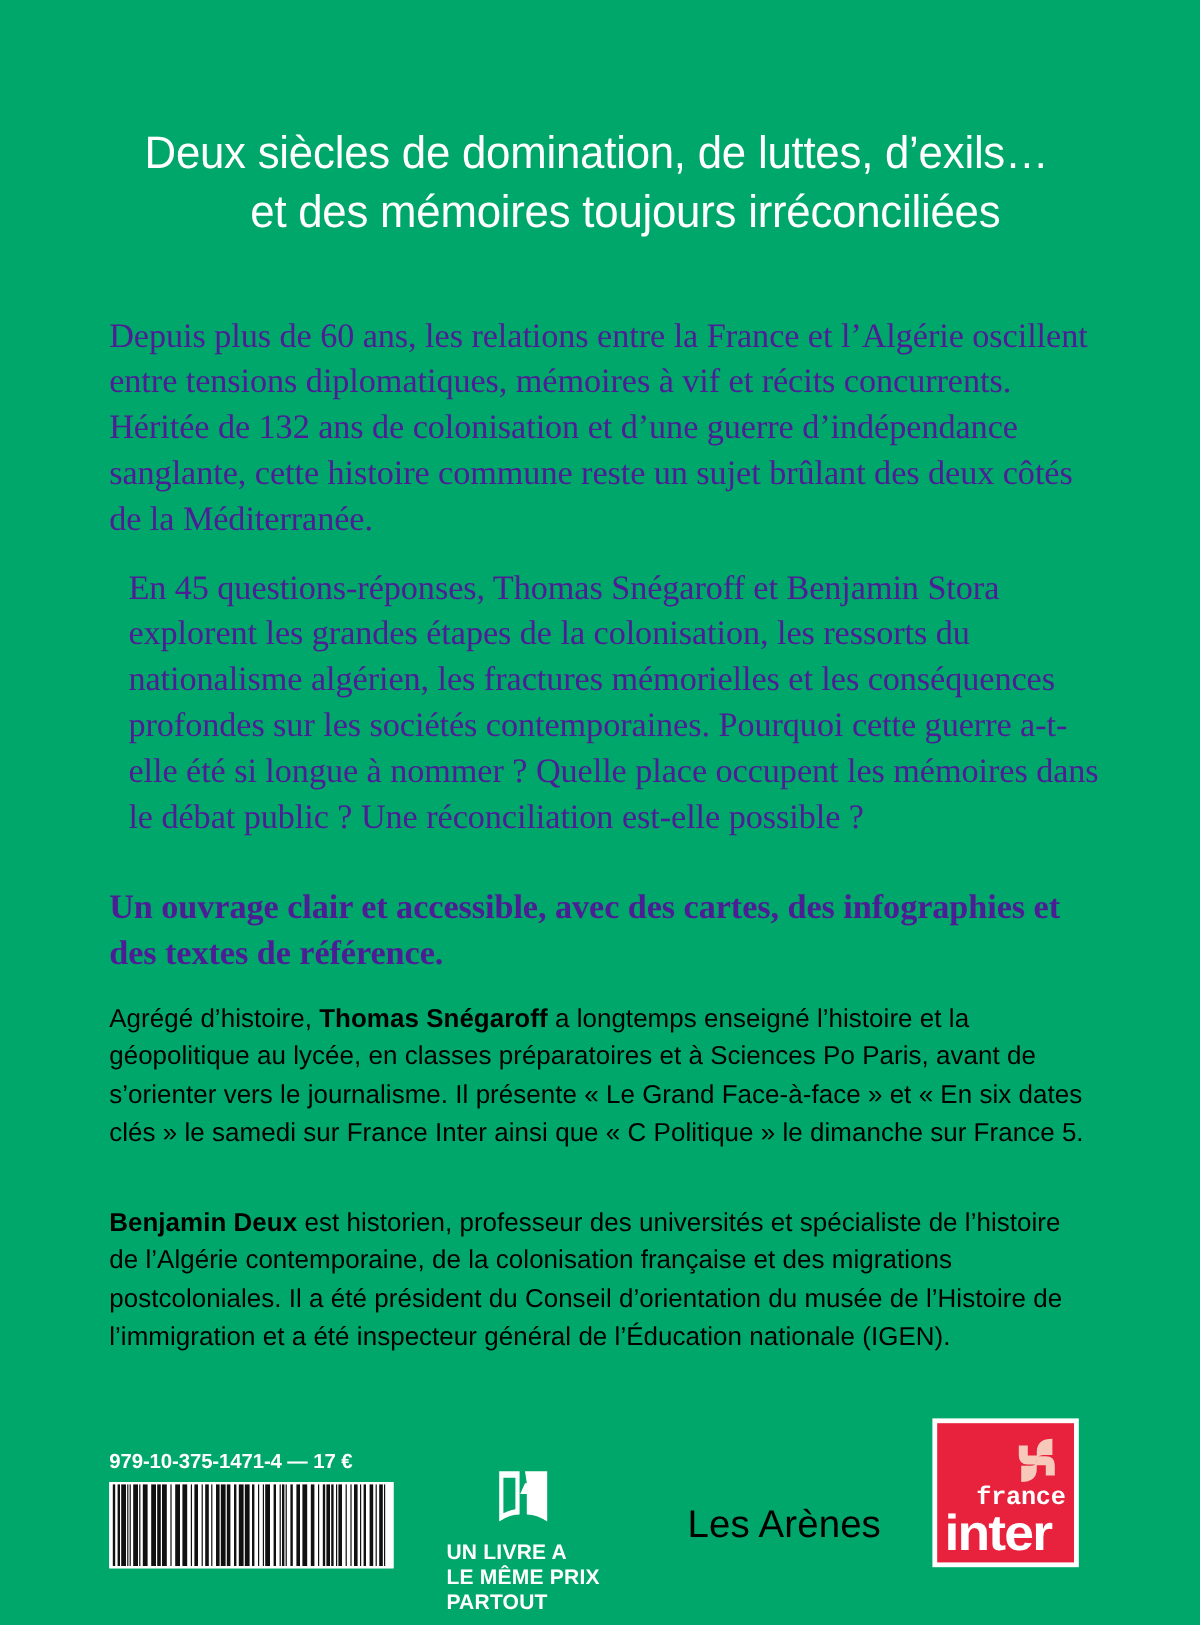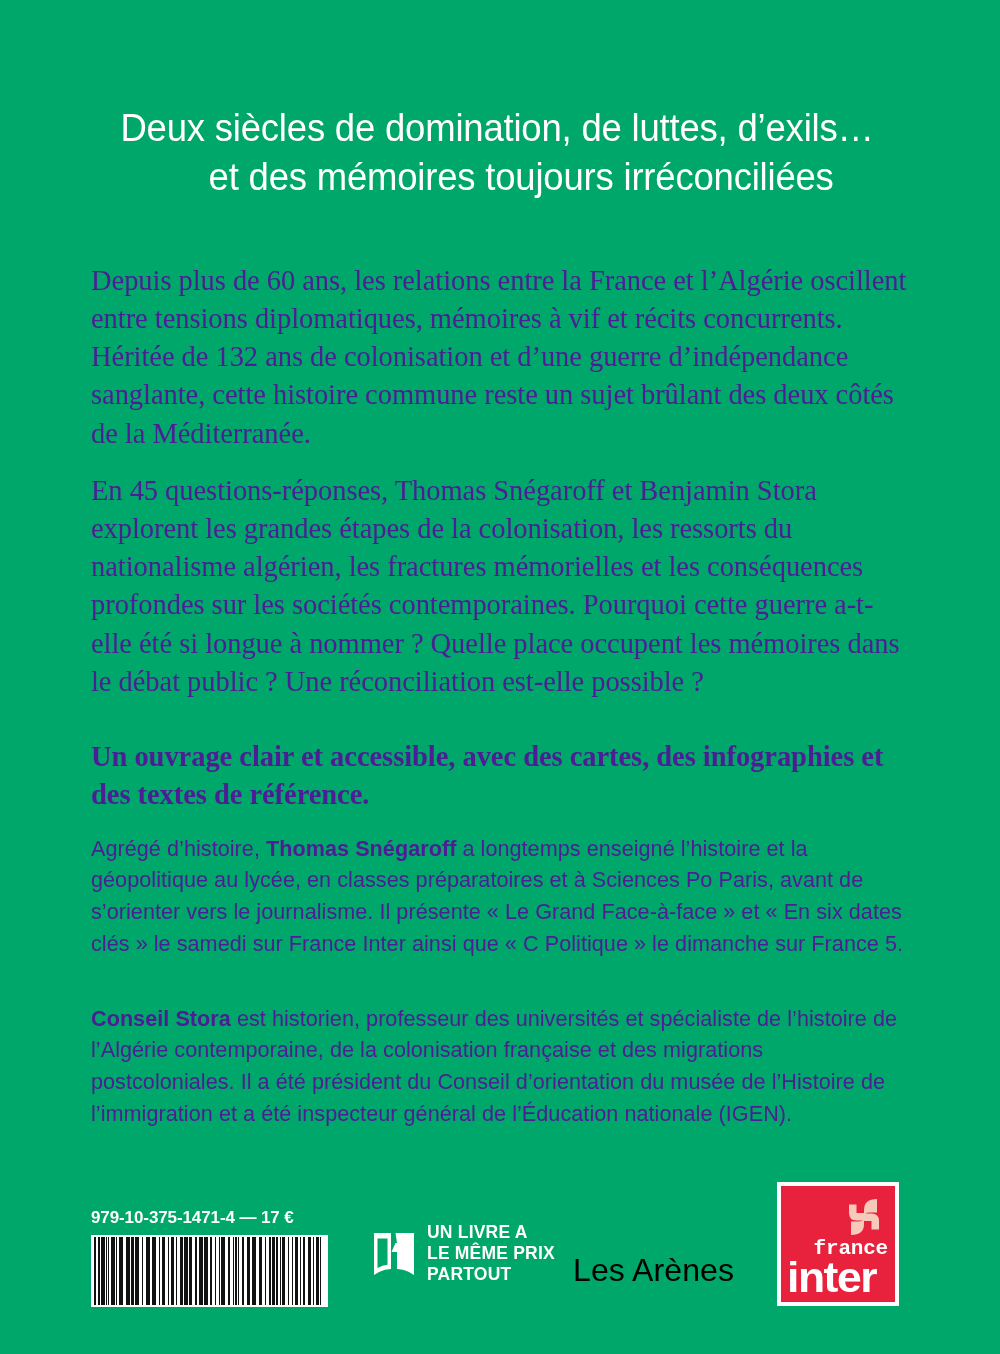--- a/index.html
+++ b/index.html
@@ -53,32 +53,32 @@
     left: 91px;
     width: 820px;
     font-family: "Liberation Serif", "DejaVu Serif", serif;
     font-size: 28.5px;
     line-height: 1.345;
     color: #4c1d95;
     text-align: left;
     letter-spacing: -0.05px;
   }
   #para-1 { top: 233px; }
-  #para-2 { top: 443px; }
+  #para-2 { top: 443px; margin-left: 16px; }
   #para-3 { top: 709px; font-weight: bold; }
 
   
   .body-sans {
     position: absolute;
     left: 91px;
     width: 820px;
     font-family: "Liberation Sans Narrow", "Liberation Sans", sans-serif;
     font-size: 21.6px;
     line-height: 1.47;
-    color: #4c1d95;
+    color: #000000;
     letter-spacing: 0.05px;
   }
   .body-sans b, .body-sans strong { font-weight: 700; }
   #bio-1 { top: 811px; }
   #bio-2 { top: 981px; }
 
   
   .footer {
     position: absolute;
     left: 0;
@@ -113,20 +113,21 @@
   .barcode svg { display: block; }
 
   
   .prix-logo {
     position: absolute;
     left: 372px;
     top: 62px;
     display: flex;
     align-items: center;
     gap: 11px;
+    flex-direction: column;
   }
   .prix-logo .book-mark { width: 44px; height: 50px; display: block; }
   .prix-logo .prix-text {
     font-family: "Liberation Sans Narrow", "Liberation Sans", sans-serif;
     font-weight: 700;
     font-size: 17.5px;
     line-height: 1.2;
     letter-spacing: 0.2px;
     color: #ffffff;
     text-transform: uppercase;
@@ -215,21 +216,21 @@
     <span class="hl-line l1">Deux siècles de domination, de luttes, d’exils…</span>
     <span class="hl-line l2">et des mémoires toujours irréconciliées</span>
   </div>
 
   <p class="body-serif" id="para-1">Depuis plus de 60 ans, les relations entre la France et l’Algérie oscillent entre tensions diplomatiques, mémoires à vif et récits concurrents. Héritée de 132 ans de colonisation et d’une guerre d’indépendance sanglante, cette histoire commune reste un sujet brûlant des deux côtés de la Méditerranée.</p>
   <p class="body-serif" id="para-2">En 45 questions-réponses, Thomas Snégaroff et Benjamin Stora explorent les grandes étapes de la colonisation, les ressorts du nationalisme algérien, les fractures mémorielles et les conséquences profondes sur les sociétés contemporaines. Pourquoi cette guerre a-t-elle été si longue à nommer ? Quelle place occupent les mémoires dans le débat public ? Une réconciliation est-elle possible ?</p>
   <p class="body-serif" id="para-3">Un ouvrage clair et accessible, avec des cartes, des infographies et des textes de référence.</p>
 
   <p class="body-sans" id="bio-1"><span>Agrégé d’histoire, </span><b>Thomas Snégaroff</b><span> a longtemps enseigné l’histoire et la géopolitique au lycée, en classes préparatoires et à Sciences Po Paris, avant de s’orienter vers le journalisme. Il présente « Le Grand Face-à-face » et « En six dates clés » le samedi sur France Inter ainsi que « C Politique » le dimanche sur France 5.</span></p>
 
-  <p class="body-sans" id="bio-2"><b>Conseil Stora</b><span> est historien, professeur des universités et spécialiste de l’histoire de l’Algérie contemporaine, de la colonisation française et des migrations postcoloniales. Il a été président du Conseil d’orientation du musée de l’Histoire de l’immigration et a été inspecteur général de l’Éducation nationale (IGEN).</span></p>
+  <p class="body-sans" id="bio-2"><b>Benjamin Deux</b><span> est historien, professeur des universités et spécialiste de l’histoire de l’Algérie contemporaine, de la colonisation française et des migrations postcoloniales. Il a été président du Conseil d’orientation du musée de l’Histoire de l’immigration et a été inspecteur général de l’Éducation nationale (IGEN).</span></p>
 
   <div class="footer">
 
     <div class="isbn-block">
       <div class="isbn-text">979-10-375-1471-4 — 17 €</div>
       <div class="barcode">
         <svg width="237" height="72" viewBox="0 0 237 72" aria-hidden="true">
           <rect x="0" y="0" width="237" height="72" fill="#ffffff"></rect>
           <g fill="#111111" id="bars">
               <rect x="3" y="2" width="2" height="68"></rect>

